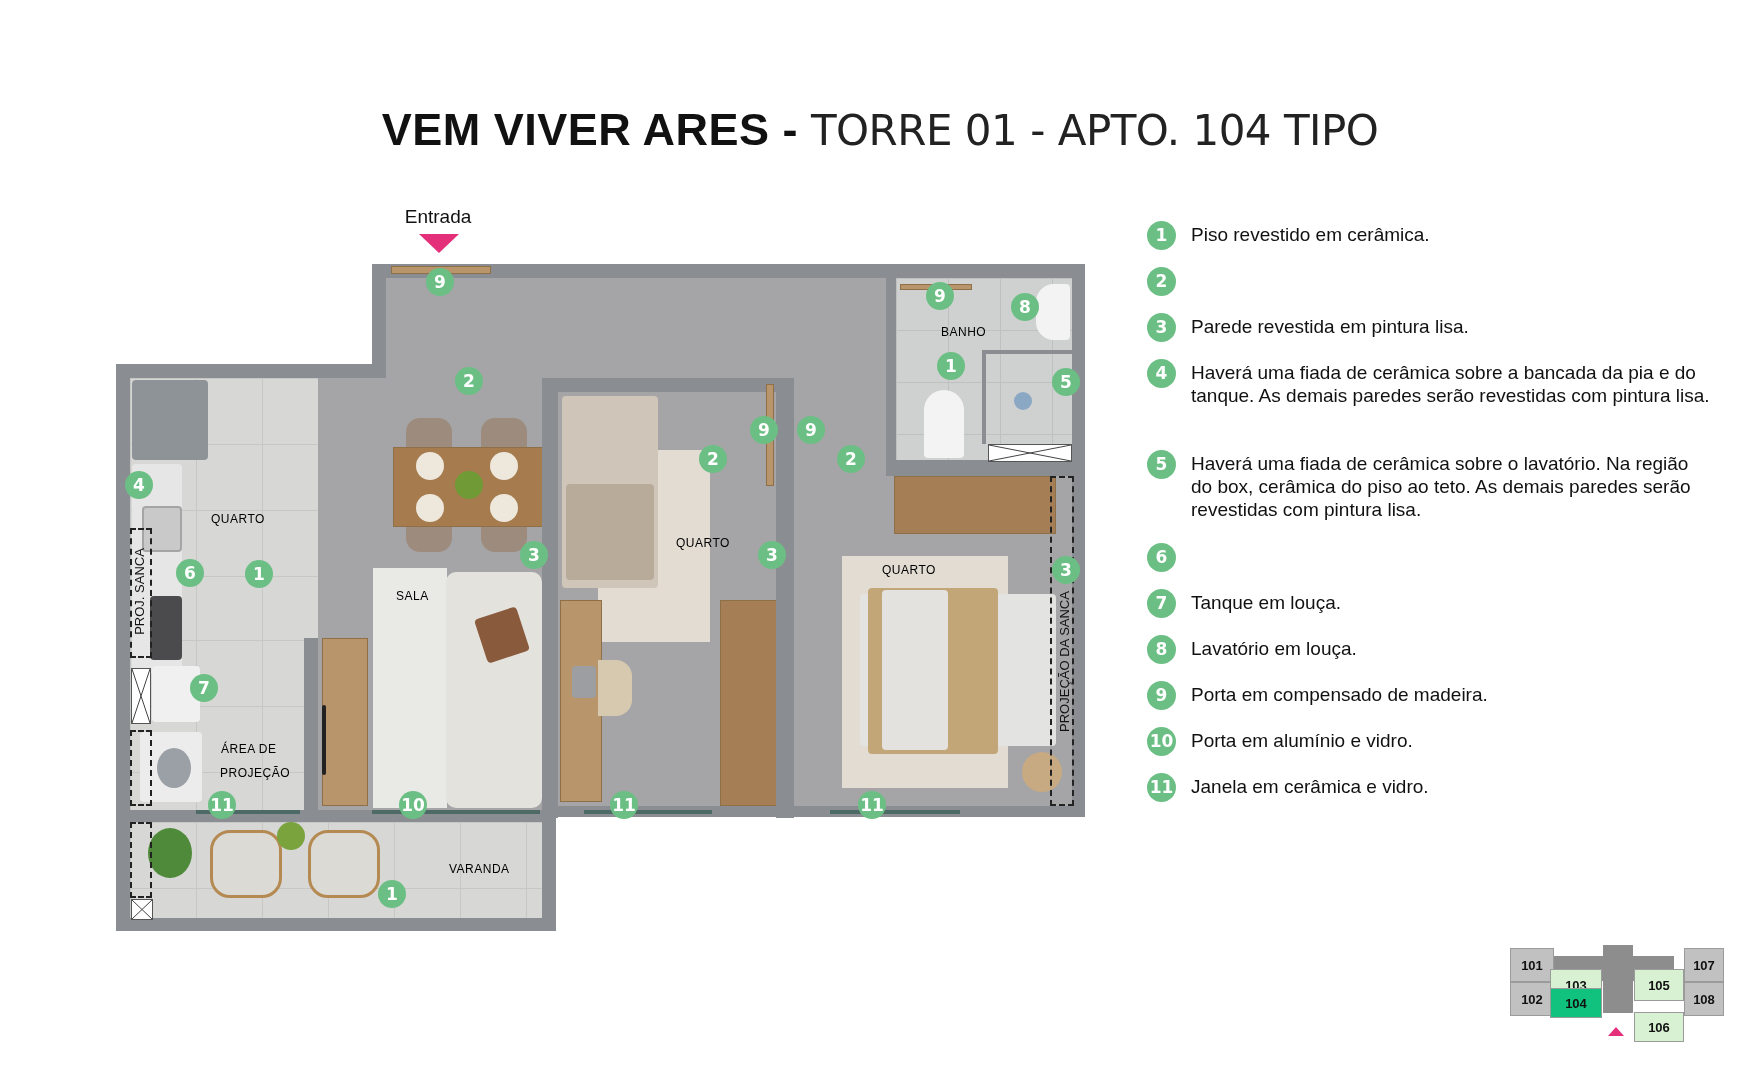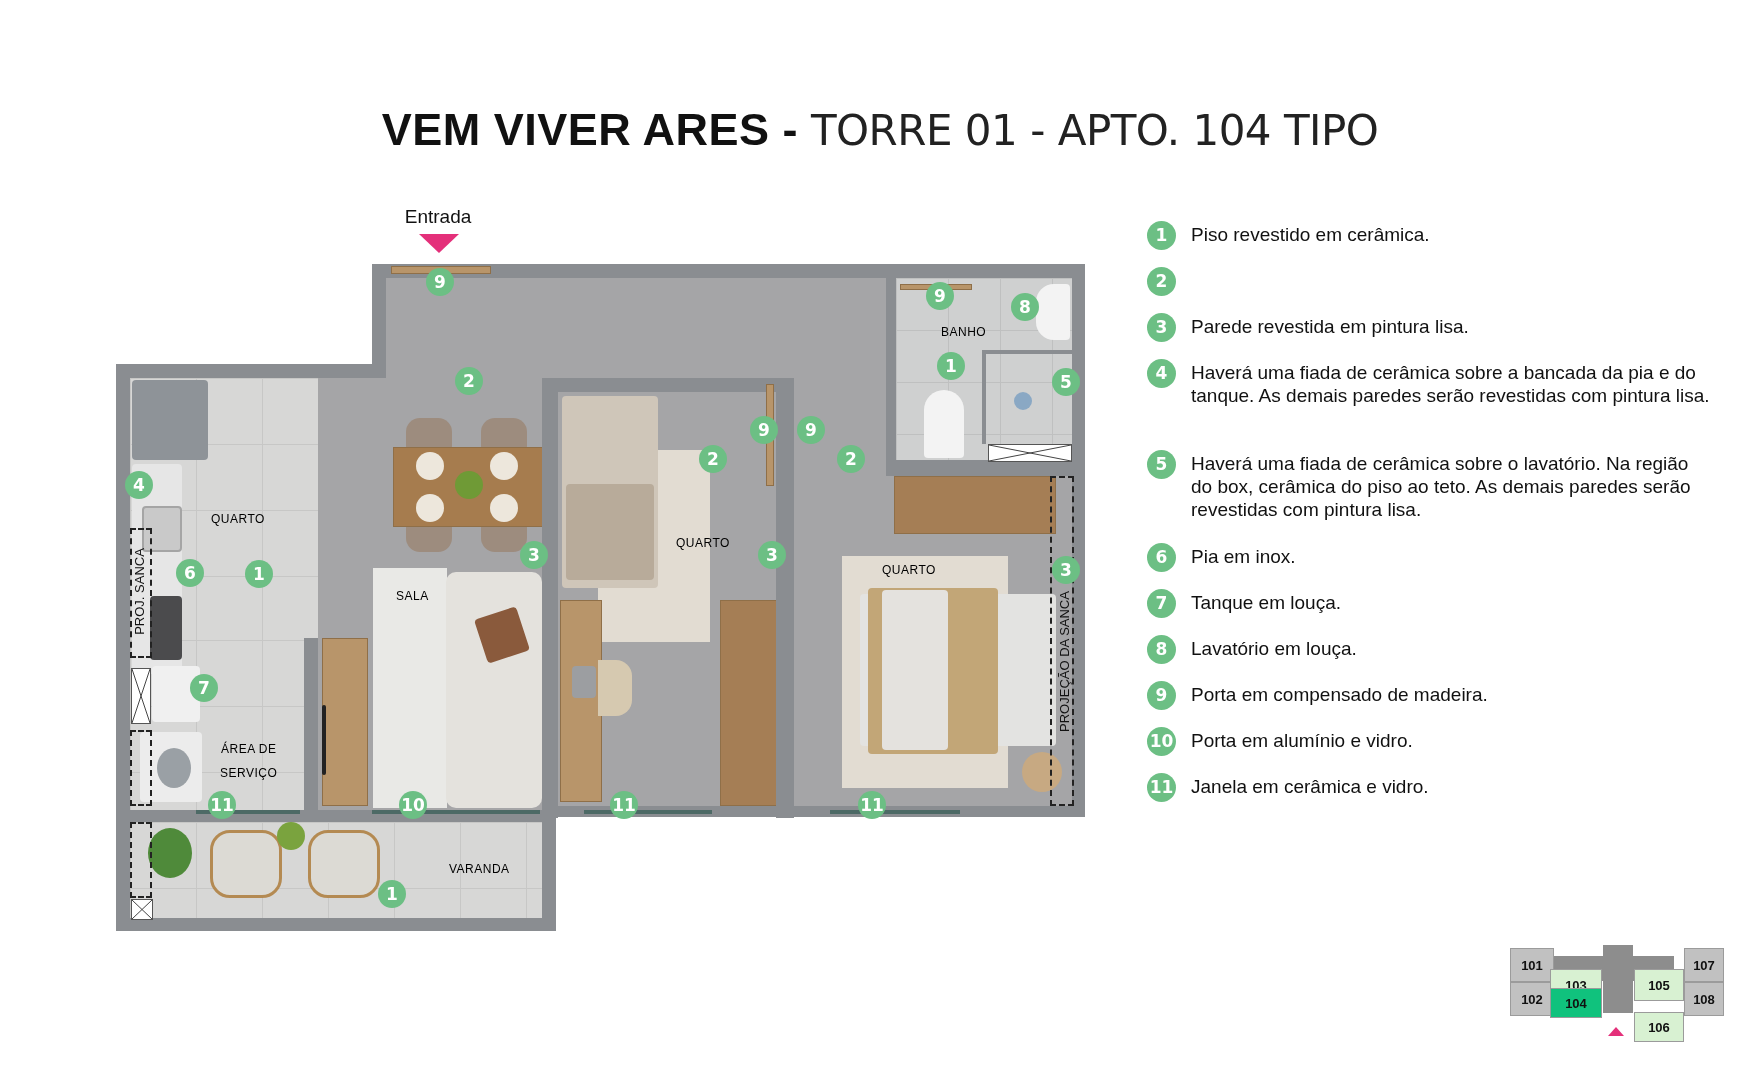--- a/index.html
+++ b/index.html
@@ -153,21 +153,21 @@
         <line x1="0" y1="0" x2="82" y2="16" stroke="#444"></line>
         <line x1="82" y1="0" x2="0" y2="16" stroke="#444"></line>
       </svg>
     </div>
   <div class="wood" style="left:900px;top:284px;width:70px;height:4px;"></div>
 
   <div class="wood" style="left:391px;top:266px;width:98px;height:6px;"></div>
 
   <div class="room-label" style="left:211px;top:512px;">QUARTO</div>
   <div class="room-label" style="left:221px;top:742px;">ÁREA DE</div>
-  <div class="room-label" style="left:220px;top:766px;">SERVIÇO</div>
+  <div class="room-label" style="left:220px;top:766px;">PROJEÇÃO</div>
   <div class="room-label" style="left:396px;top:589px;">SALA</div>
   <div class="room-label" style="left:413px;top:862px;margin-left:36px;">VARANDA</div>
   <div class="room-label" style="left:676px;top:536px;">QUARTO</div>
   <div class="room-label" style="left:882px;top:563px;">QUARTO</div>
   <div class="room-label" style="left:941px;top:325px;">BANHO</div>
 
   <div class="marker" style="left:426px;top:268px;">9</div>
   <div class="marker" style="left:455px;top:367px;">2</div>
   <div class="marker" style="left:125px;top:471px;">4</div>
   <div class="marker" style="left:176px;top:559px;">6</div>
@@ -206,21 +206,20 @@
   <div class="legend-item" style="top:138px;">
       <span class="lm">4</span>
       <span class="lt">Haverá uma fiada de cerâmica sobre a bancada da pia e do tanque. As demais paredes serão revestidas com pintura lisa.</span>
     </div>
   <div class="legend-item" style="top:229px;">
       <span class="lm">5</span>
       <span class="lt">Haverá uma fiada de cerâmica sobre o lavatório. Na região do box, cerâmica do piso ao teto. As demais paredes serão revestidas com pintura lisa.</span>
     </div>
   <div class="legend-item" style="top:322px;">
       <span class="lm">6</span>
-      <span class="lt">Pia em inox.</span>
     </div>
   <div class="legend-item" style="top:368px;">
       <span class="lm">7</span>
       <span class="lt">Tanque em louça.</span>
     </div>
   <div class="legend-item" style="top:414px;">
       <span class="lm">8</span>
       <span class="lt">Lavatório em louça.</span>
     </div>
   <div class="legend-item" style="top:460px;">

